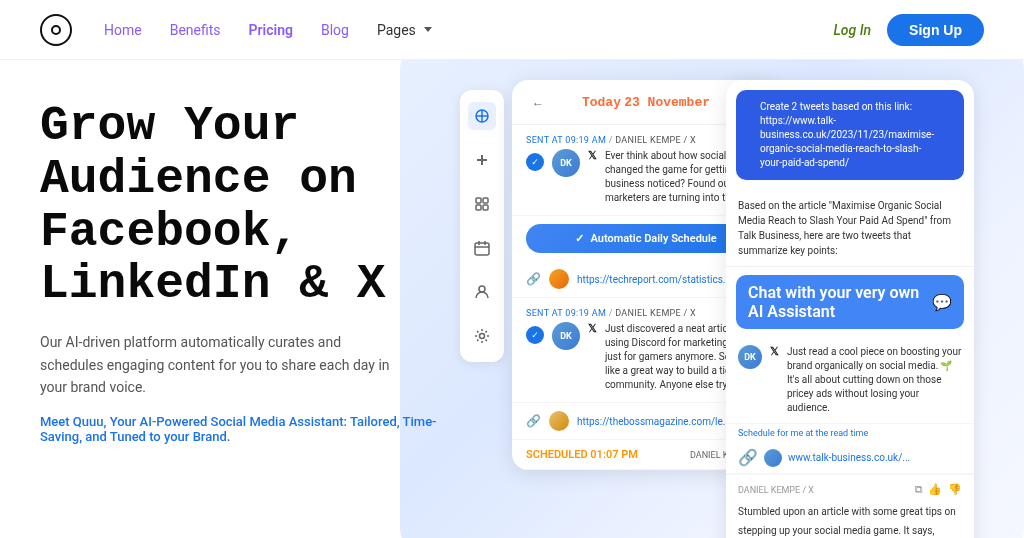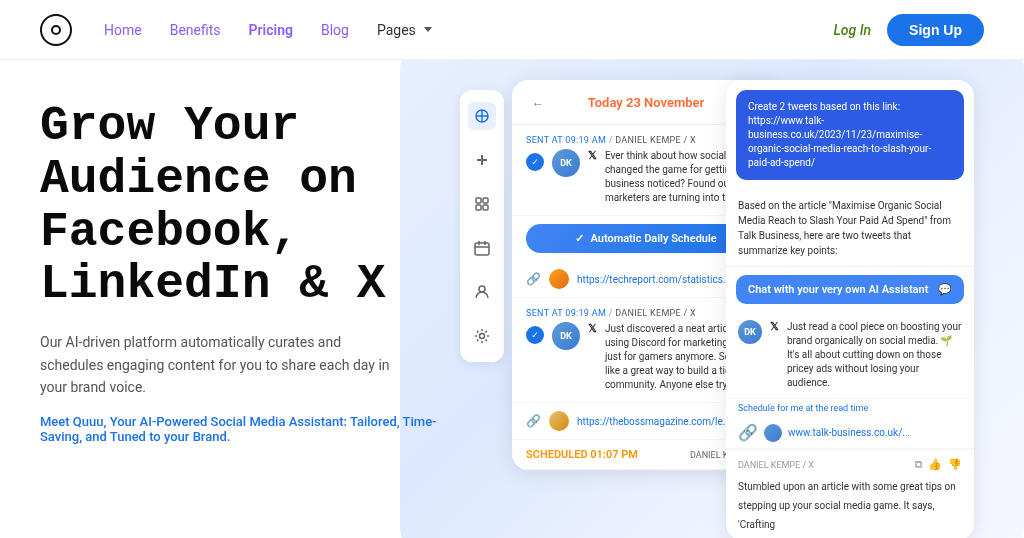--- a/index.html
+++ b/index.html
@@ -197,20 +197,21 @@
       padding: 12px 16px;
       border-bottom: 1px solid #f0f0f0;
     }
     .card-header-title {
       font-size: 13px;
       font-weight: 600;
       color: #1a1a1a;
     }
     .card-header-title span {
       color: #ff6b35;
+      font-family: Liberation Mono, monospace;
     }
     .card-nav-btn {
       width: 20px;
       height: 20px;
       display: flex;
       align-items: center;
       justify-content: center;
       color: #666;
       cursor: pointer;
       font-size: 12px;
@@ -339,37 +340,37 @@
       background: #fff;
       border-radius: 16px;
       box-shadow: 0 4px 20px rgba(0,0,0,0.10);
       overflow: hidden;
       z-index: 5;
     }
     .ai-prompt-bubble {
       background: #2d5be3;
       color: white;
       font-size: 10px;
-      padding: 10px 12px;
+      padding: 10px 24px;
       line-height: 1.4;
       border-radius: 10px;
       margin: 10px;
     }
     .ai-response {
       padding: 8px 12px;
       font-size: 10px;
       color: #333;
       line-height: 1.5;
       border-bottom: 1px solid #f0f0f0;
     }
     .ai-chat-header {
       background: #4285f4;
       color: white;
       padding: 8px 12px;
-      font-size: 11px;
+      font-size: 16px;
       font-weight: 600;
       display: flex;
       align-items: center;
       justify-content: space-between;
       border-radius: 10px;
       margin: 8px 10px;
       cursor: pointer;
     }
     .ai-chat-header-icons {
       display: flex;

